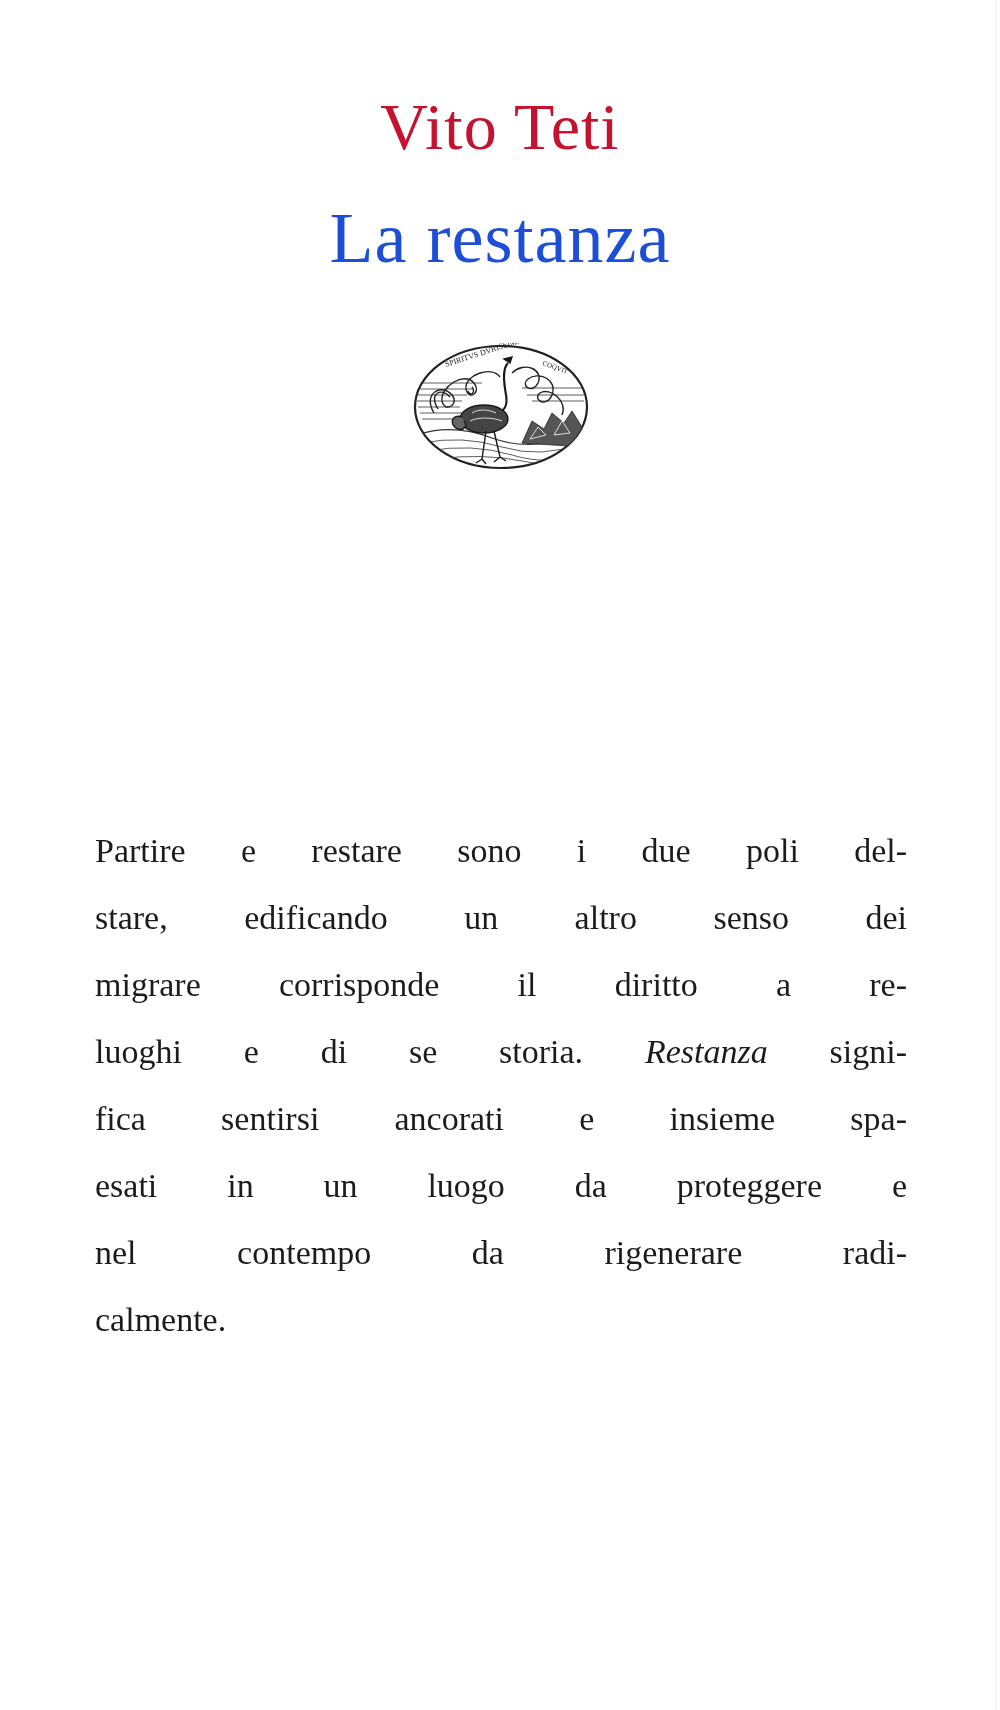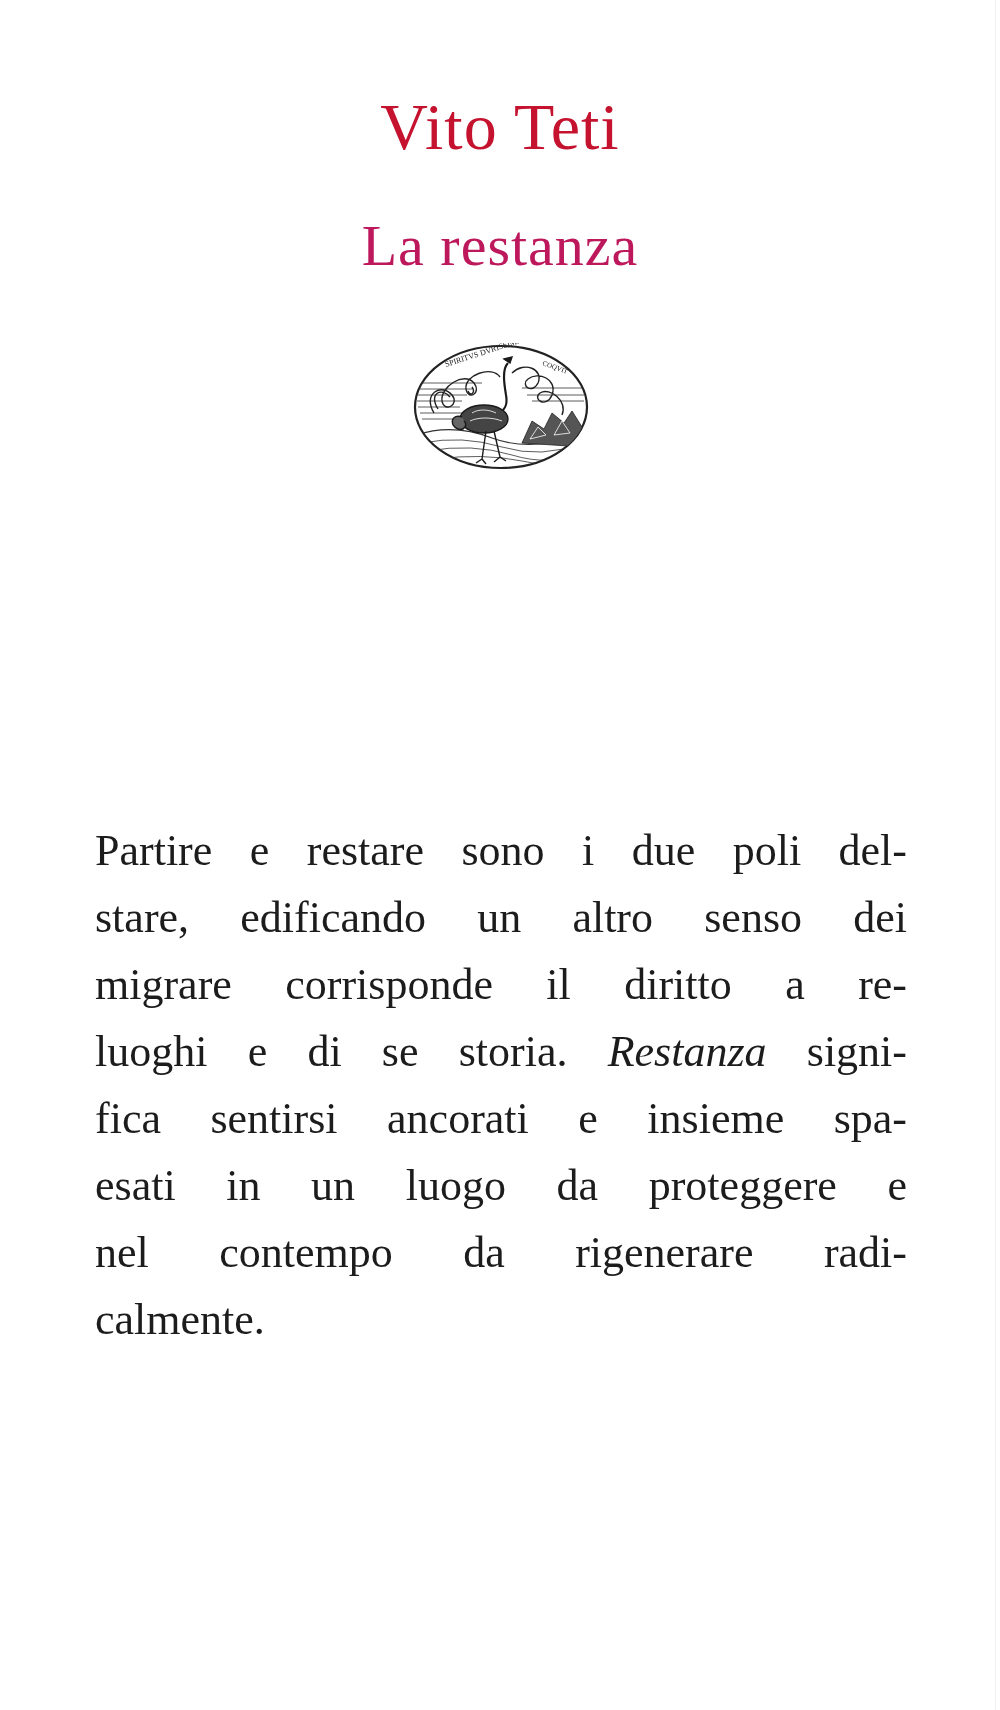--- a/index.html
+++ b/index.html
@@ -36,44 +36,43 @@
       line-height: 70px;
       color: #c4122f;
       letter-spacing: 1px;
       font-weight: normal;
     }
     .title {
       position: absolute;
       left: 0; right: 0;
       top: 196px;
       text-align: center;
-      font-size: 58px;
+      font-size: 72px;
       line-height: 84px;
-      color: #be185d;
+      color: #1d4ed8;
       letter-spacing: 1px;
       font-weight: normal;
-      margin-top: 8px;
     }
     .emblem {
       position: absolute;
       left: 412px;
       top: 343px;
       width: 178px;
       height: 128px;
     }
     .blurb {
       position: absolute;
       left: 95px;
       top: 817px;
       width: 812px;
       color: #1c1c1c;
     }
     .blurb .line {
       display: block;
-      font-size: 44px;
+      font-size: 34px;
       line-height: 67px;
       height: 67px;
       white-space: nowrap;
       text-align: justify;
       text-align-last: justify;
     }
     .blurb .line.last {
       text-align-last: left;
     }
     .blurb em {

